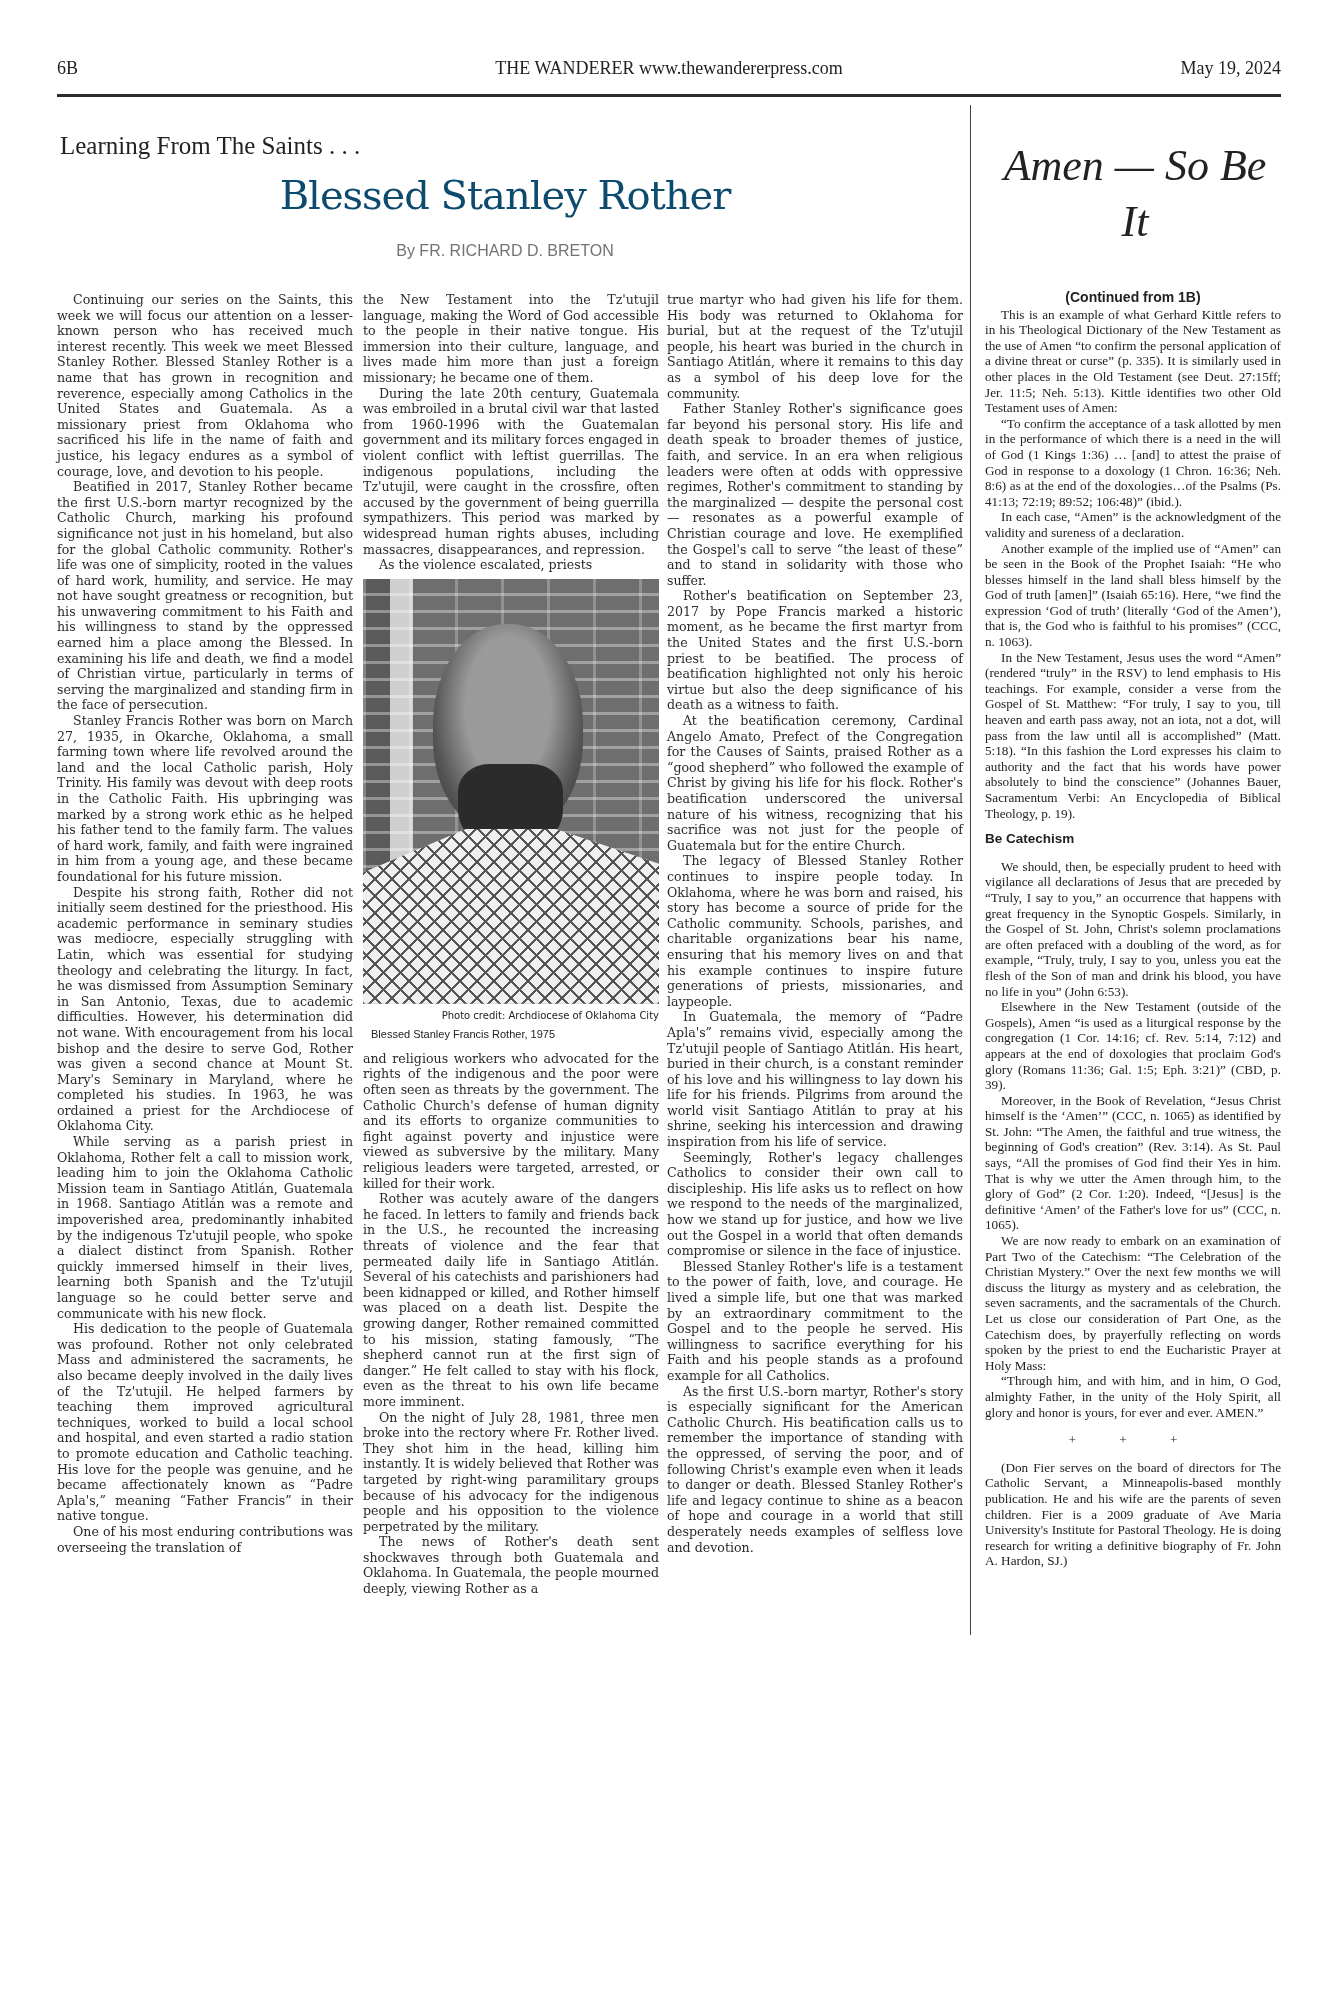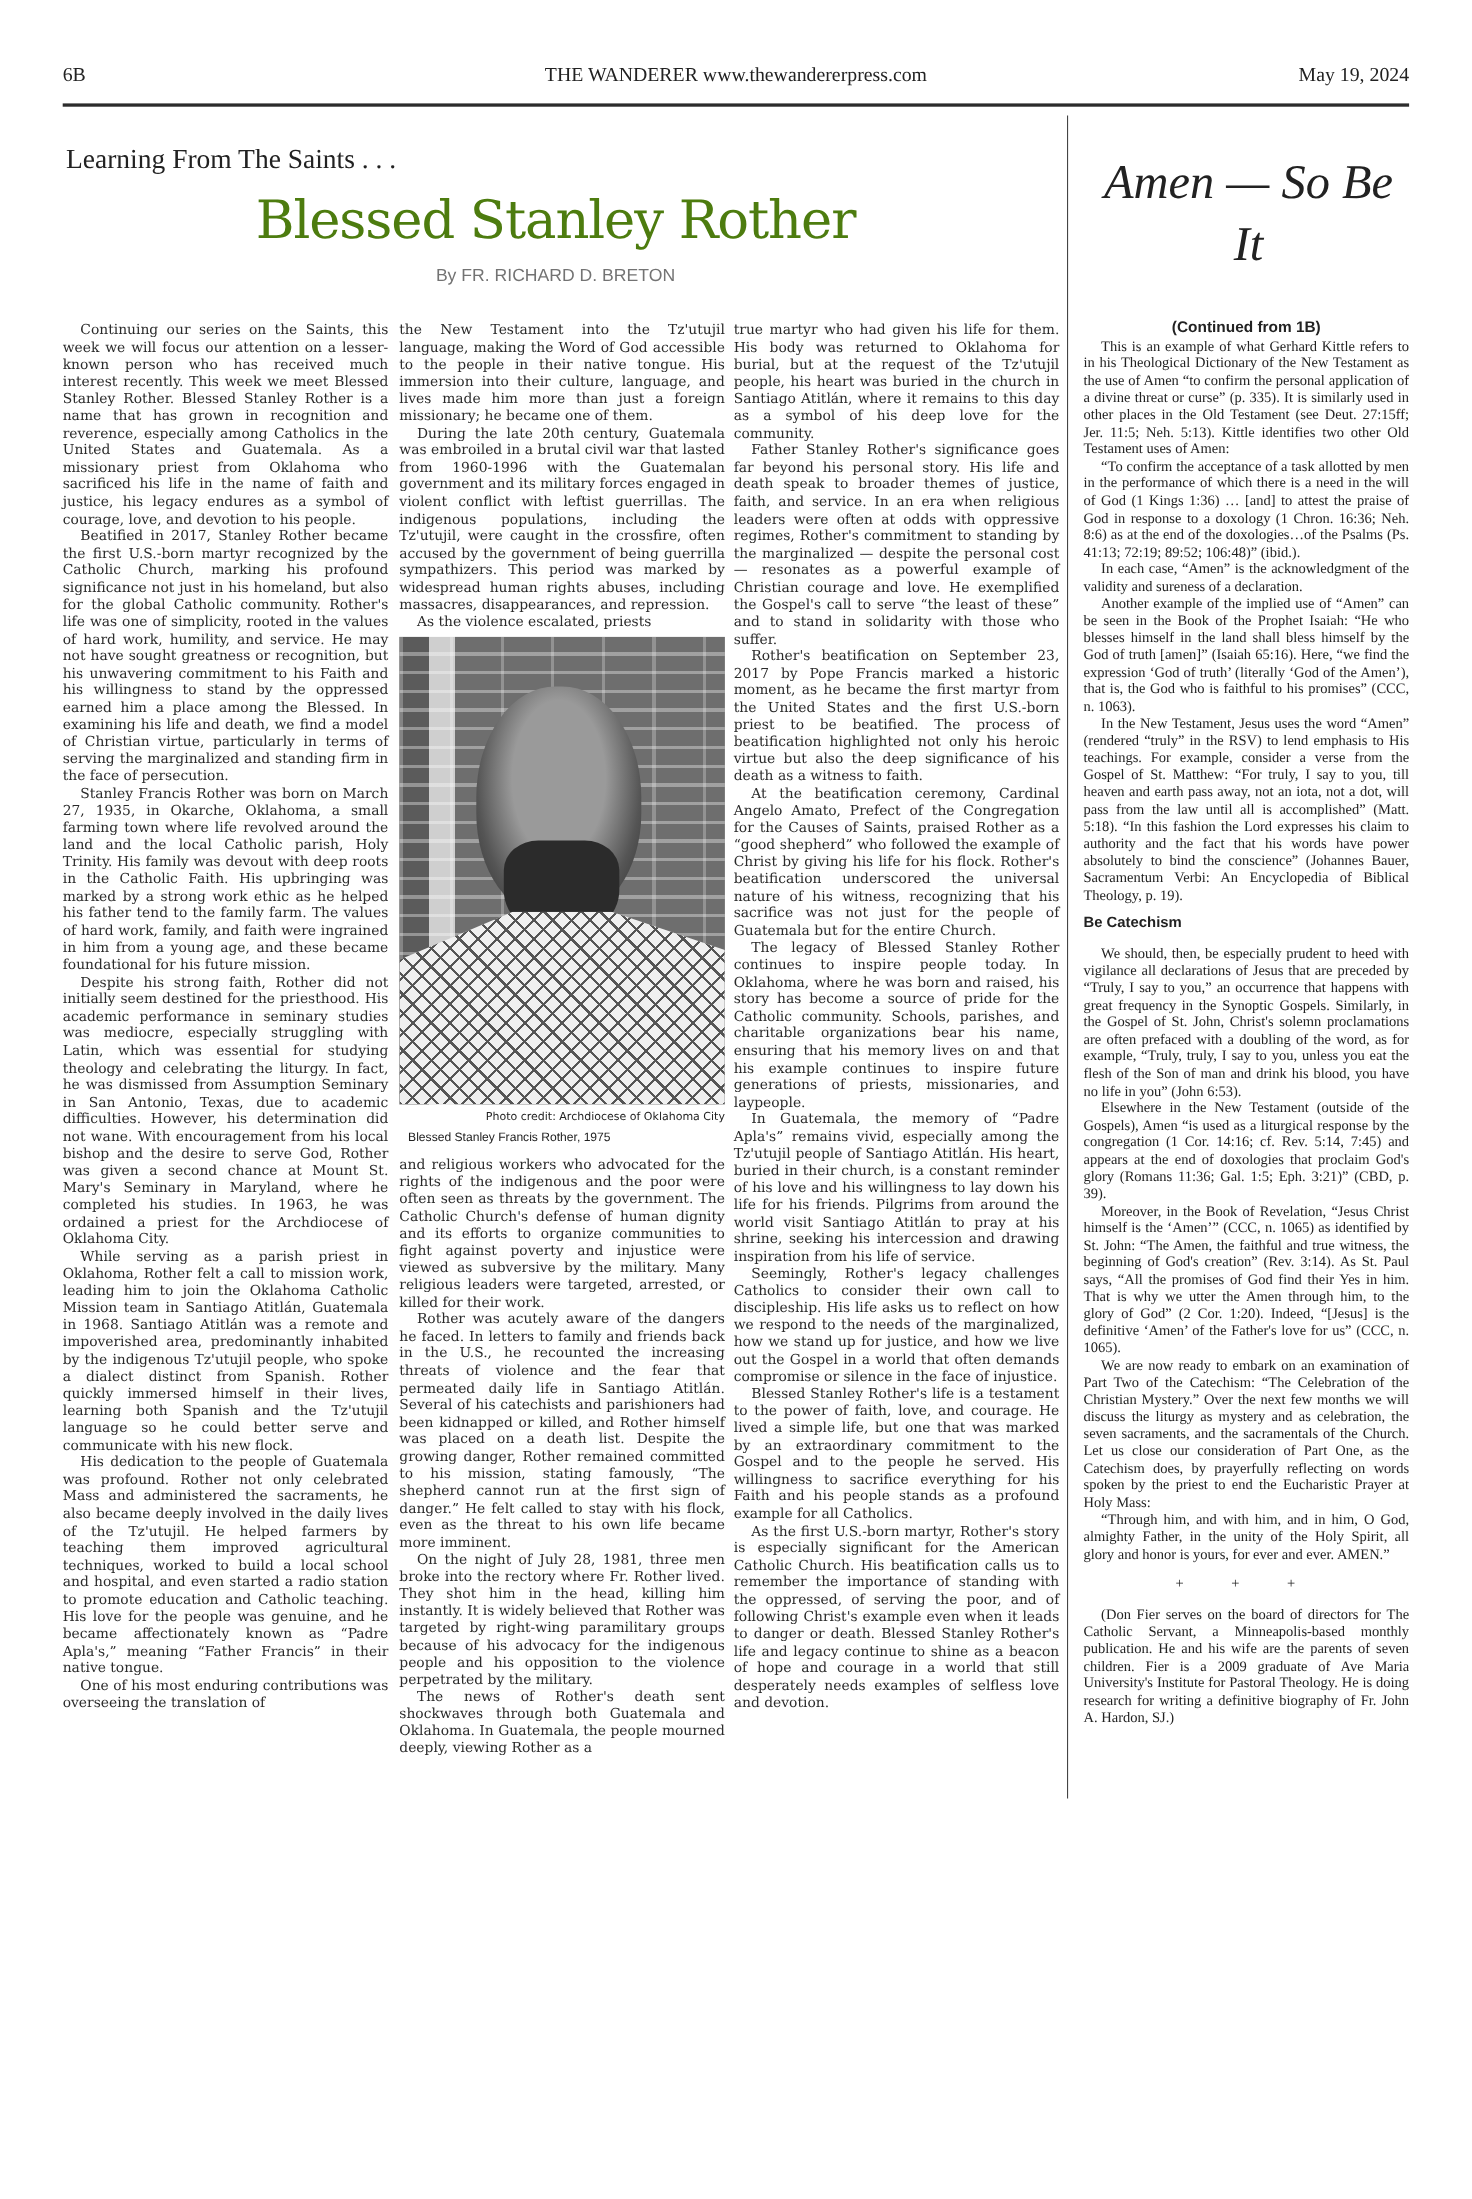--- a/index.html
+++ b/index.html
@@ -8,21 +8,21 @@
   .masthead { position: absolute; left: 57px; right: 57px; top: 58px; height: 26px;
     font-family: "Liberation Serif", serif; font-size: 18px; color: #222; }
   .masthead .page { position: absolute; left: 0; top: 0; }
   .masthead .pub { position: absolute; left: 0; right: 0; text-align: center; top: 0; }
   .masthead .date { position: absolute; right: 0; top: 0; }
   .rule { position: absolute; left: 57px; right: 57px; top: 94px; height: 3px; background: #2c2c2c; }
   .vrule { position: absolute; left: 970px; top: 105px; width: 1px; height: 1530px; background: #444; }
 
   .kicker { position: absolute; left: 60px; top: 132px; font-family: "Liberation Serif", serif; font-size: 25px; color: #222; }
   .headline { position: absolute; left: 60px; width: 890px; top: 172px; text-align: center;
-    font-family: "DejaVu Serif", serif; font-size: 48px; color: #4d7c0f; letter-spacing: -1px; }
+    font-family: "DejaVu Serif", serif; font-size: 40px; color: #0c4a6e; letter-spacing: -1px; }
   .byline { position: absolute; left: 60px; width: 890px; top: 242px; text-align: center;
     font-family: "Liberation Sans", sans-serif; font-size: 16px; color: #737373; }
 
   .col { position: absolute; top: 292px; width: 296px; font-family: "DejaVu Serif", serif;
     font-size: 12.6px; line-height: 15.6px; color: #2a2a2a; text-align: justify; hyphens: auto; }
   .col p { margin: 0; text-indent: 16px; }
   .col1 { left: 57px; height: 1340px; }
   .col2 { left: 363px; height: 1340px; }
   .col3 { left: 667px; height: 1340px; }
 
@@ -115,19 +115,19 @@
 
 <div class="rcol">
   <div class="cont">(Continued from 1B)</div>
   <p>This is an example of what Gerhard Kittle refers to in his Theological Dictionary of the New Testament as the use of Amen “to confirm the personal application of a divine threat or curse” (p. 335). It is similarly used in other places in the Old Testament (see Deut. 27:15ff; Jer. 11:5; Neh. 5:13). Kittle identifies two other Old Testament uses of Amen:</p>
   <p>“To confirm the acceptance of a task allotted by men in the performance of which there is a need in the will of God (1 Kings 1:36) … [and] to attest the praise of God in response to a doxology (1 Chron. 16:36; Neh. 8:6) as at the end of the doxologies…of the Psalms (Ps. 41:13; 72:19; 89:52; 106:48)” (ibid.).</p>
   <p>In each case, “Amen” is the acknowledgment of the validity and sureness of a declaration.</p>
   <p>Another example of the implied use of “Amen” can be seen in the Book of the Prophet Isaiah: “He who blesses himself in the land shall bless himself by the God of truth [amen]” (Isaiah 65:16). Here, “we find the expression ‘God of truth’ (literally ‘God of the Amen’), that is, the God who is faithful to his promises” (CCC, n. 1063).</p>
   <p>In the New Testament, Jesus uses the word “Amen” (rendered “truly” in the RSV) to lend emphasis to His teachings. For example, consider a verse from the Gospel of St. Matthew: “For truly, I say to you, till heaven and earth pass away, not an iota, not a dot, will pass from the law until all is accomplished” (Matt. 5:18). “In this fashion the Lord expresses his claim to authority and the fact that his words have power absolutely to bind the conscience” (Johannes Bauer, Sacramentum Verbi: An Encyclopedia of Biblical Theology, p. 19).</p>
   <div class="sub">Be Catechism</div>
   <p>We should, then, be especially prudent to heed with vigilance all declarations of Jesus that are preceded by “Truly, I say to you,” an occurrence that happens with great frequency in the Synoptic Gospels. Similarly, in the Gospel of St. John, Christ's solemn proclamations are often prefaced with a doubling of the word, as for example, “Truly, truly, I say to you, unless you eat the flesh of the Son of man and drink his blood, you have no life in you” (John 6:53).</p>
-  <p>Elsewhere in the New Testament (outside of the Gospels), Amen “is used as a liturgical response by the congregation (1 Cor. 14:16; cf. Rev. 5:14, 7:45) and appears at the end of doxologies that proclaim God's glory (Romans 11:36; Gal. 1:5; Eph. 3:21)” (CBD, p. 39).</p>
+  <p>Elsewhere in the New Testament (outside of the Gospels), Amen “is used as a liturgical response by the congregation (1 Cor. 14:16; cf. Rev. 5:14, 7:12) and appears at the end of doxologies that proclaim God's glory (Romans 11:36; Gal. 1:5; Eph. 3:21)” (CBD, p. 39).</p>
   <p>Moreover, in the Book of Revelation, “Jesus Christ himself is the ‘Amen’” (CCC, n. 1065) as identified by St. John: “The Amen, the faithful and true witness, the beginning of God's creation” (Rev. 3:14). As St. Paul says, “All the promises of God find their Yes in him. That is why we utter the Amen through him, to the glory of God” (2 Cor. 1:20). Indeed, “[Jesus] is the definitive ‘Amen’ of the Father's love for us” (CCC, n. 1065).</p>
   <p>We are now ready to embark on an examination of Part Two of the Catechism: “The Celebration of the Christian Mystery.” Over the next few months we will discuss the liturgy as mystery and as celebration, the seven sacraments, and the sacramentals of the Church. Let us close our consideration of Part One, as the Catechism does, by prayerfully reflecting on words spoken by the priest to end the Eucharistic Prayer at Holy Mass:</p>
   <p>“Through him, and with him, and in him, O God, almighty Father, in the unity of the Holy Spirit, all glory and honor is yours, for ever and ever. AMEN.”</p>
   <div class="dingbats">+ + +</div>
   <p>(Don Fier serves on the board of directors for The Catholic Servant, a Minneapolis-based monthly publication. He and his wife are the parents of seven children. Fier is a 2009 graduate of Ave Maria University's Institute for Pastoral Theology. He is doing research for writing a definitive biography of Fr. John A. Hardon, SJ.)</p>
 </div>
 
 </body></html>

